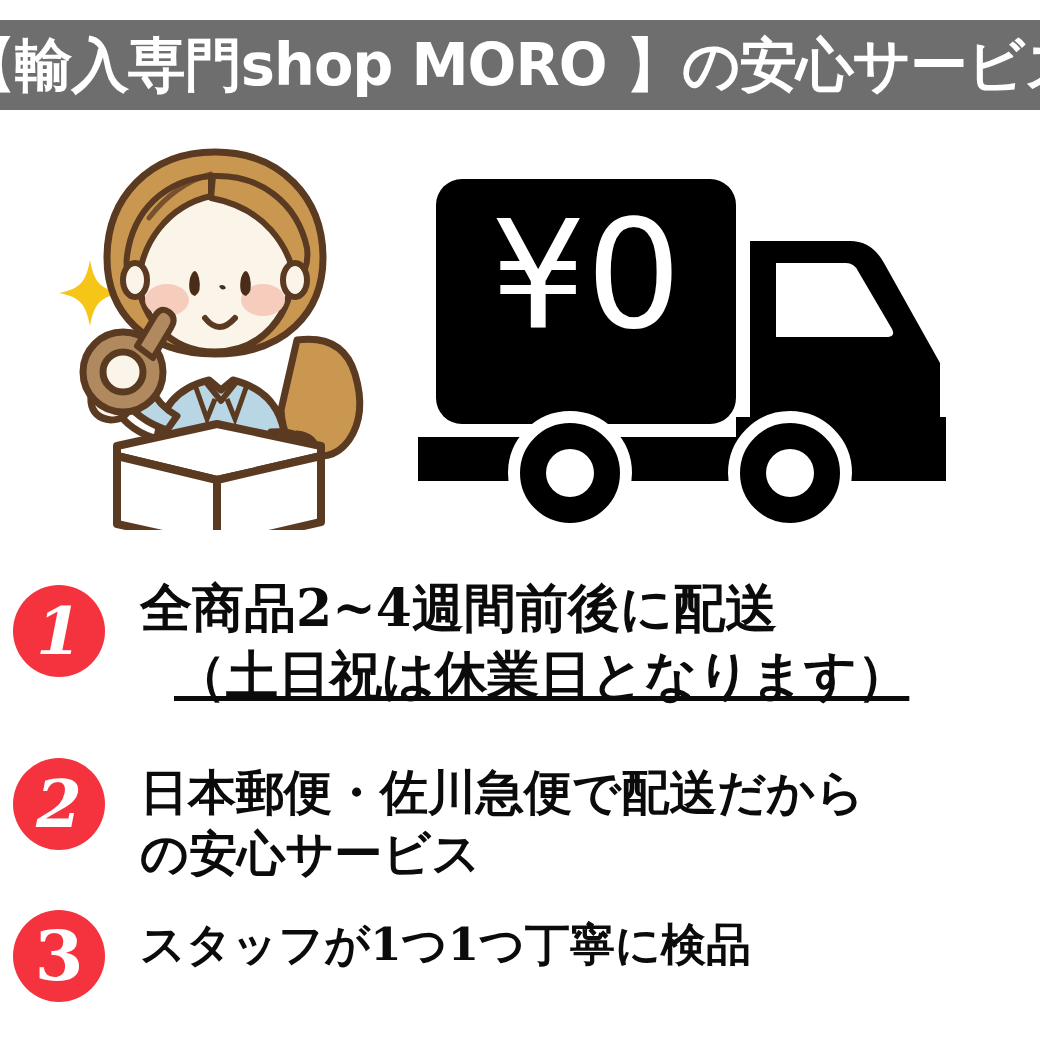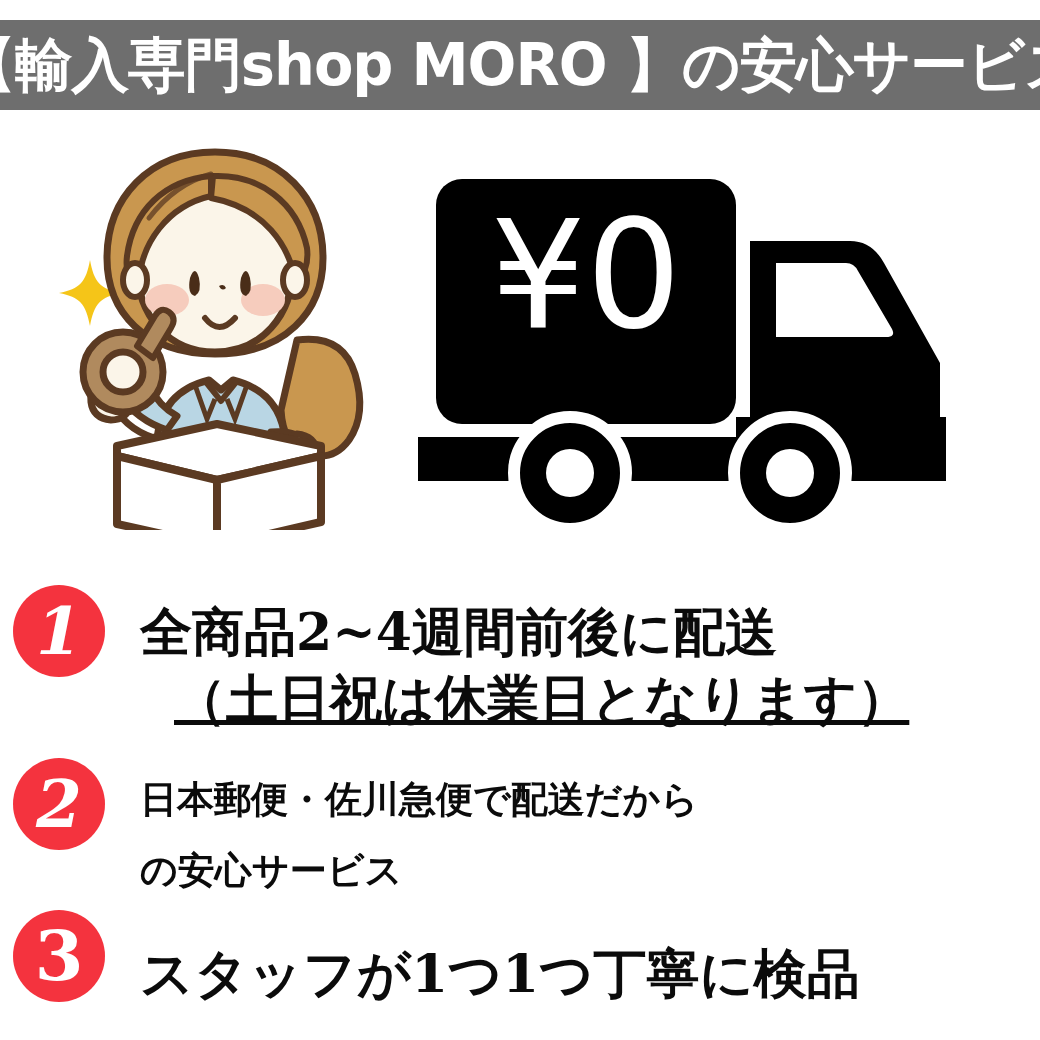--- a/index.html
+++ b/index.html
@@ -112,24 +112,24 @@
     position: absolute;
     left: 140px;
     color: #0b0b0b;
     font-family: "DejaVu Serif", "Liberation Serif", serif;
     font-weight: 700;
     font-size: 52px;
     line-height: 1.28;
     white-space: nowrap;
   }
   #service-text-1 { top: 0px; }
-  #service-text-2 { top: 2px; font-size: 37px; }
-  #service-text-3 { top: 8px; font-size: 53px; }
+  #service-text-2 { top: 12px; font-size: 48px; }
+  #service-text-3 { top: 8px; font-size: 45px; }
   .service-line-indent { display: block; padding-left: 34px; text-decoration: underline; }
-  .service-line { display: block; margin-top: 24px; }
+  .service-line { display: block; }
 
   
   svg { display: block; }
 </style>
 </head>
 <body>
 
 <div id="header-band" style="background: rgb(110, 110, 110);">
   <div id="header-title" style="color: rgb(255, 255, 255);">【輸入専門shop MORO 】の安心サービス</div>
 </div>

